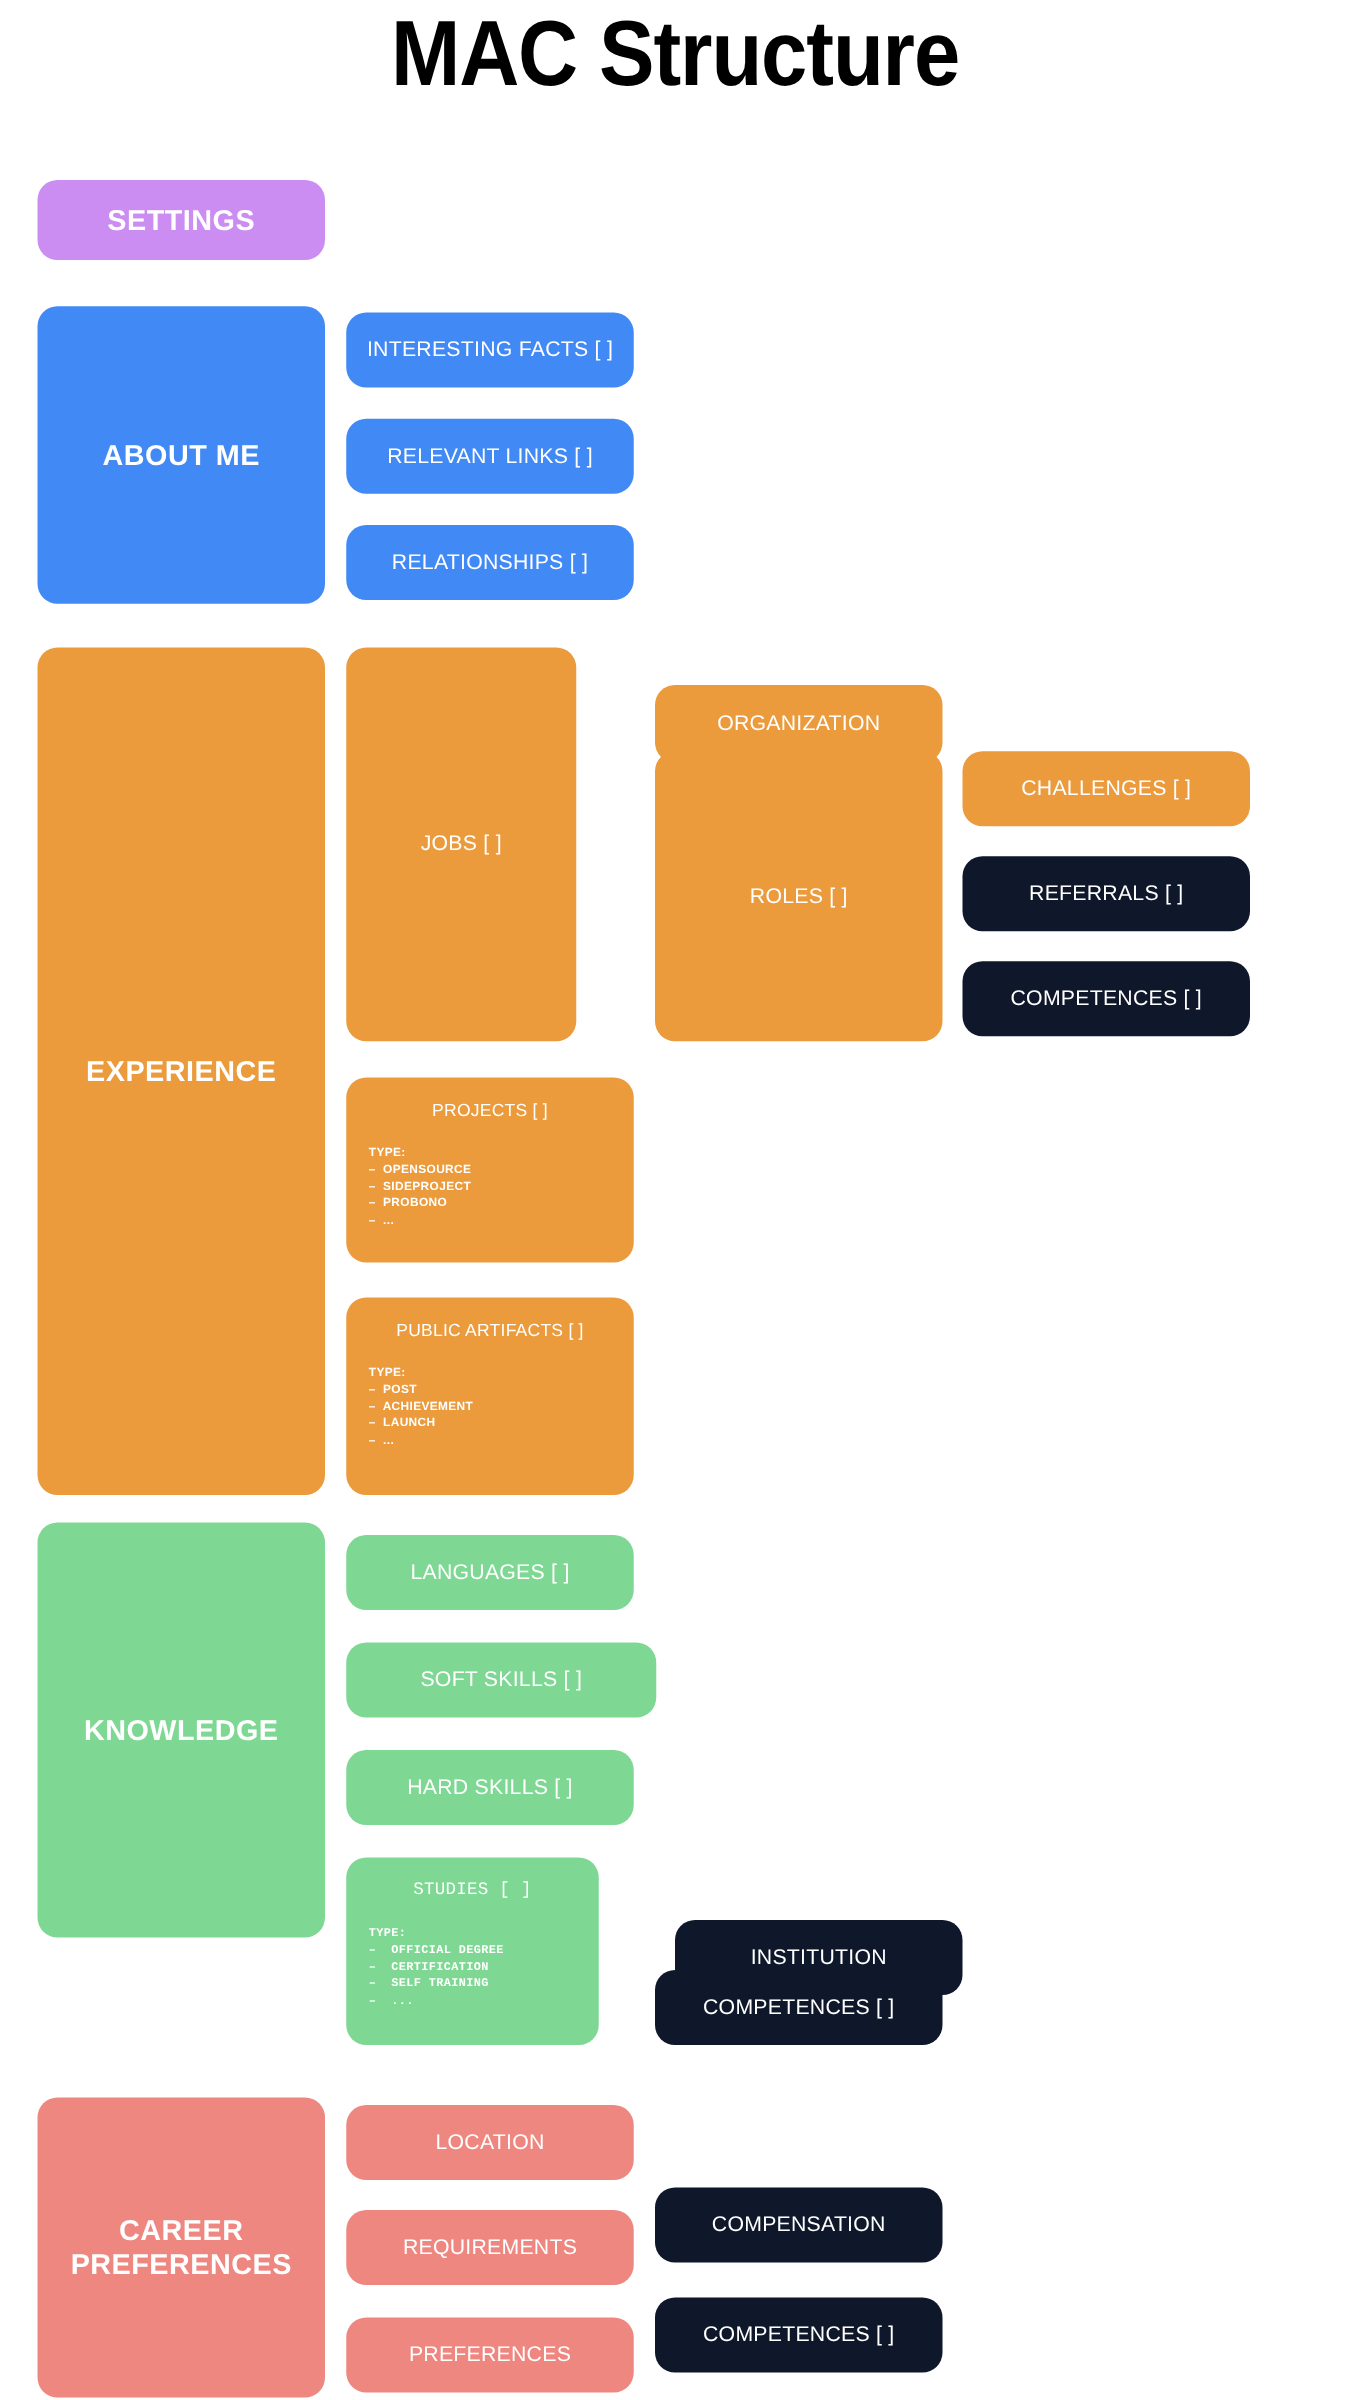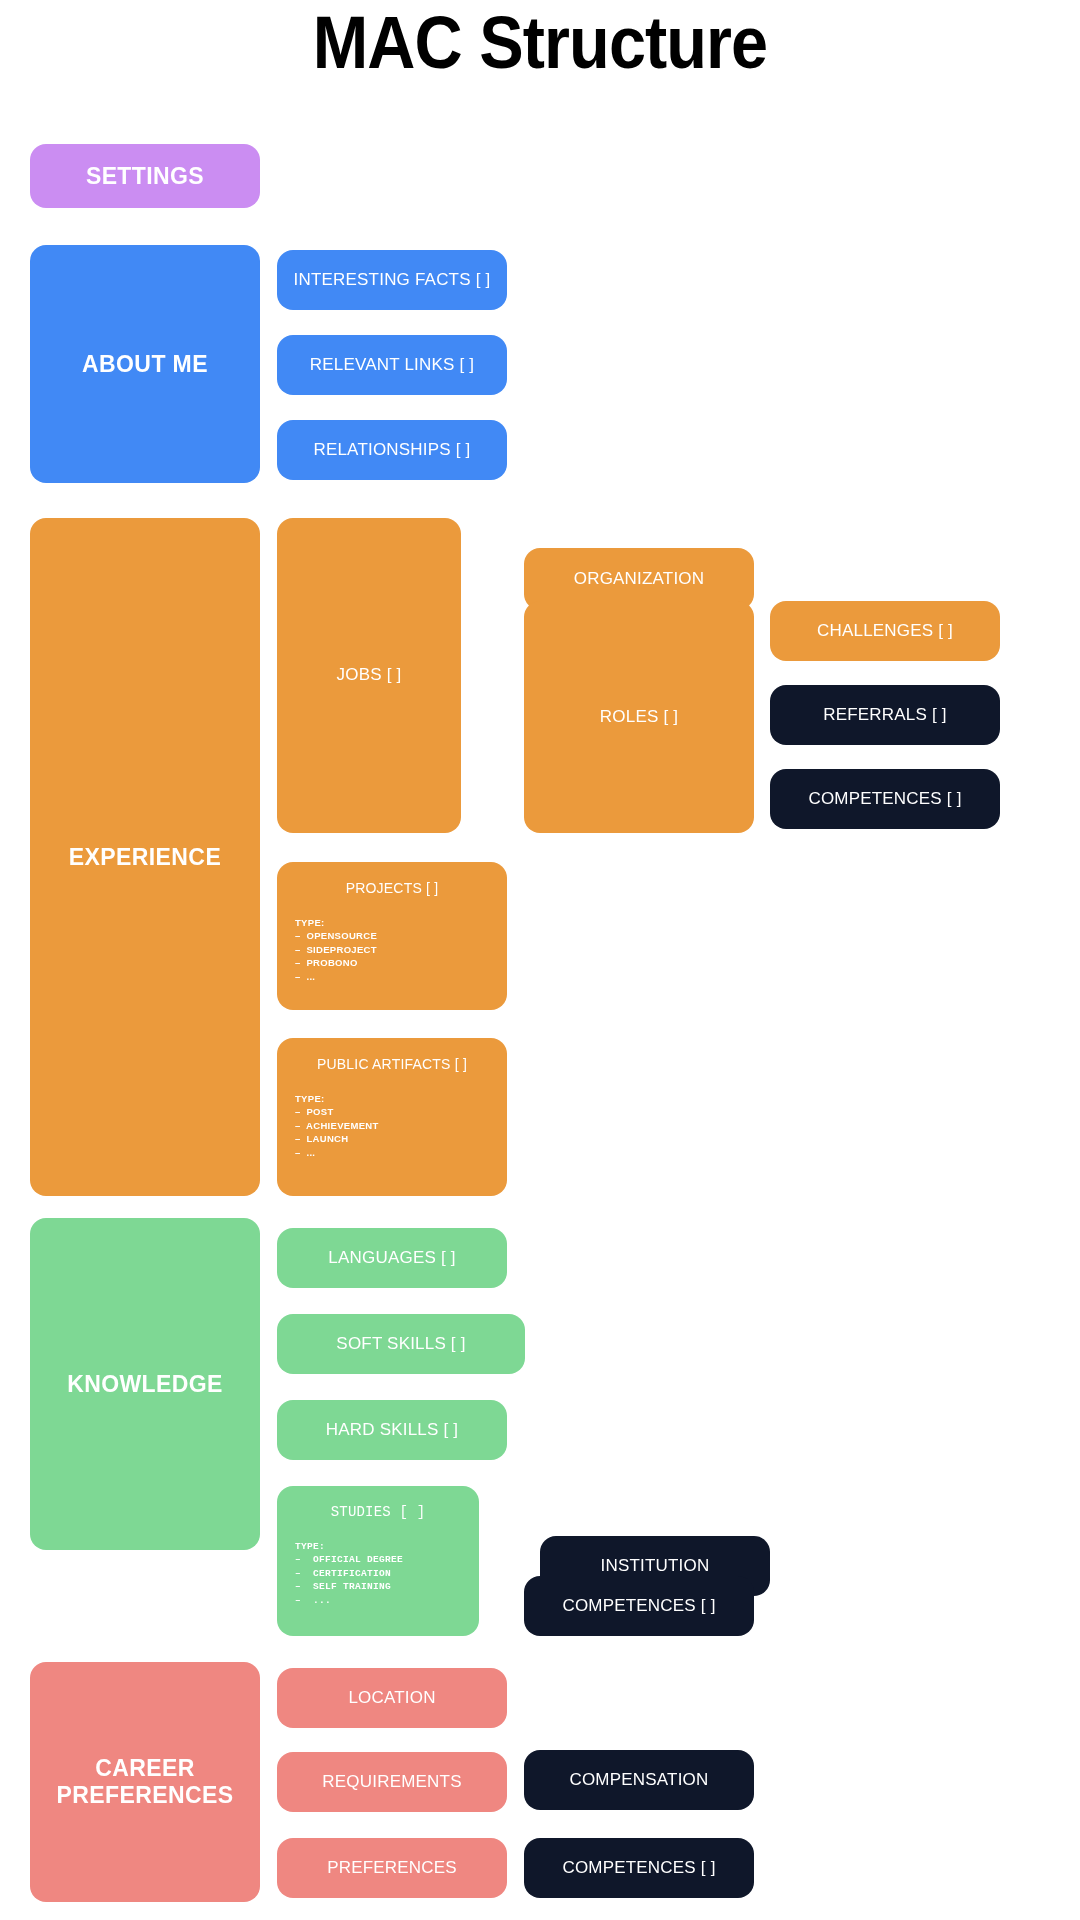--- a/index.html
+++ b/index.html
@@ -53,21 +53,21 @@
     font-size: 23px;
     font-weight: 700;
     letter-spacing: 0.4px;
   }
 
   
   .c-purple { background: #cb8df2; }
   .c-blue   { background: #4189f5; }
   .c-orange { background: #eb9a3c; }
   .c-green  { background: #7ed894; }
-  .c-salmon { background: #ef8781; }
+  .c-salmon { background: #ef8781; margin-top: 16px; }
   .c-gray   { background: #0f172a; }
 
   
   .card.typed {
     display: block;
     padding: 0;
   }
   .card.typed .t-head {
     position: absolute;
     left: 0;

